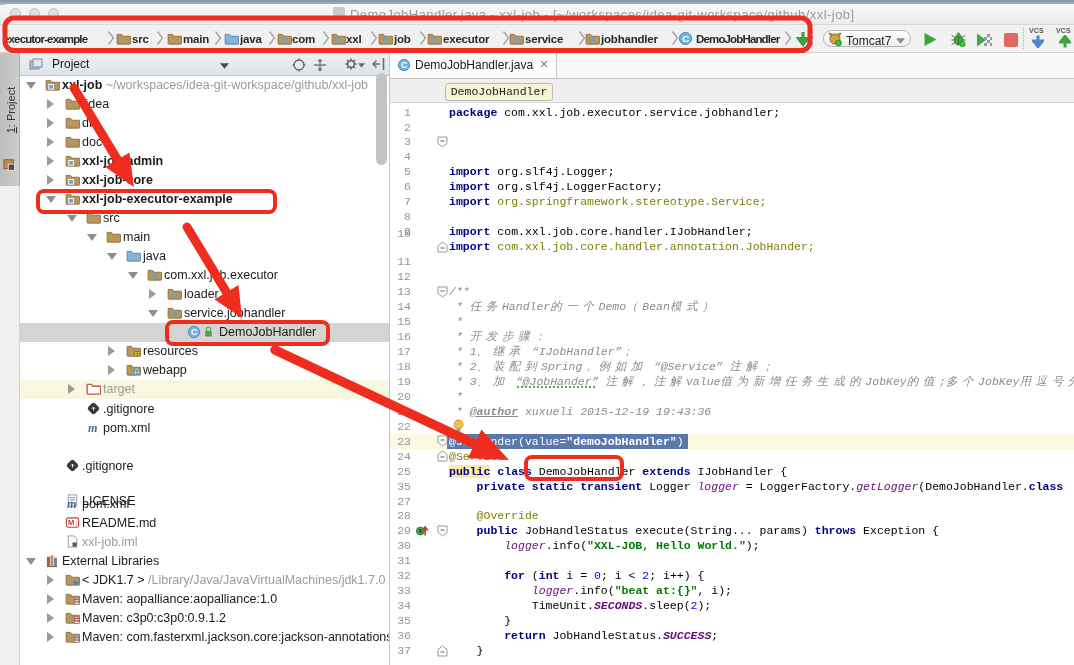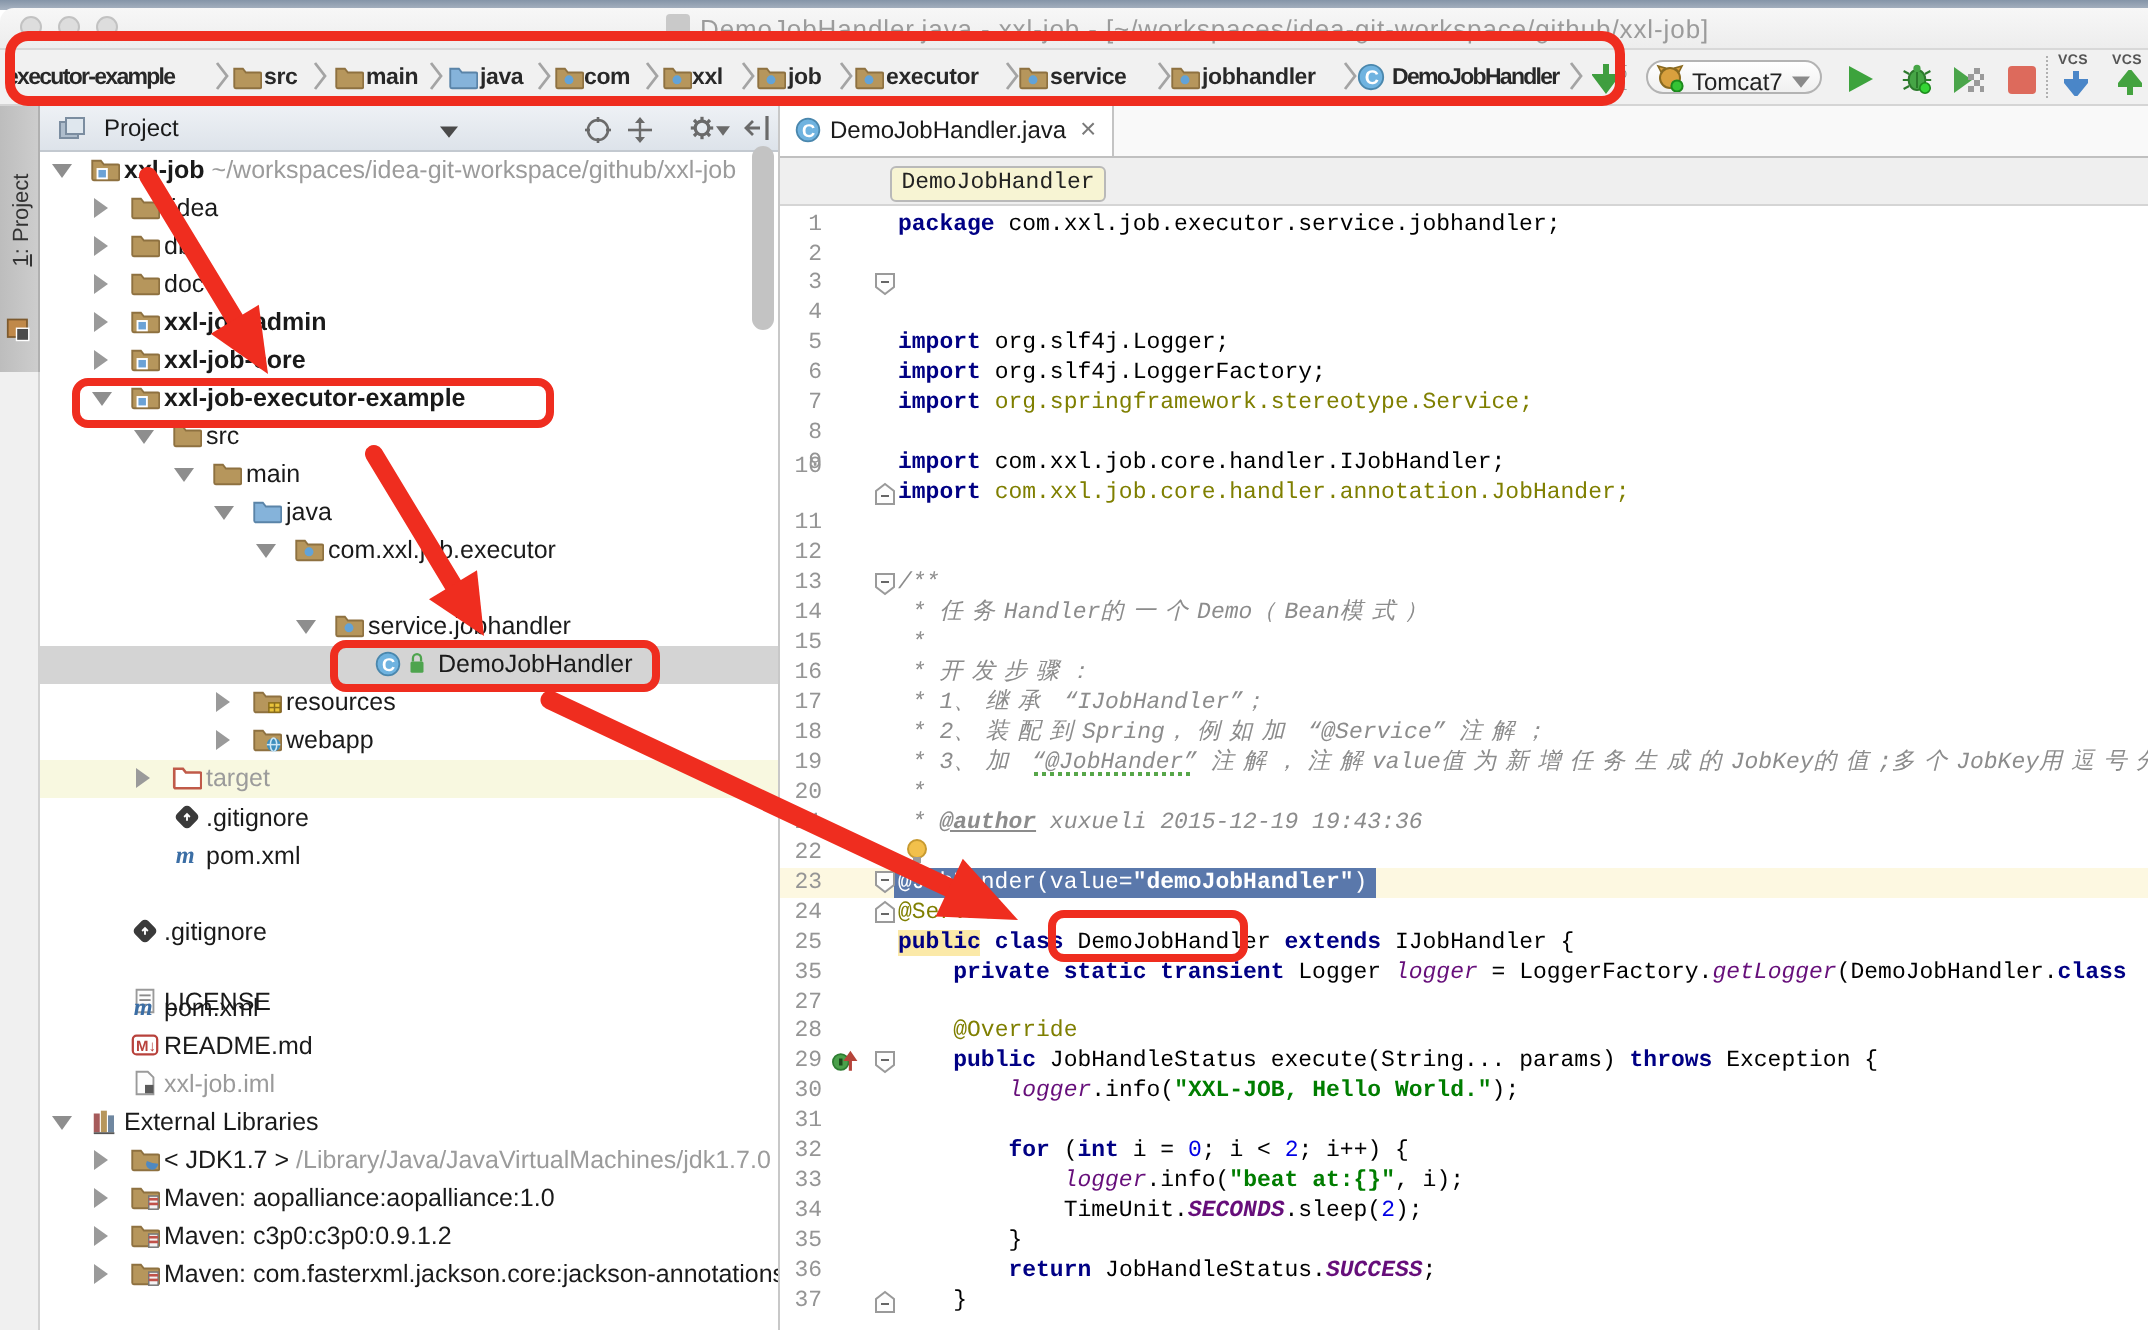--- a/index.html
+++ b/index.html
@@ -318,20 +318,28 @@
         </svg>
         <span class="tlabel" style="left:123px">java</span>
       </div>
 <div class="row" style="top:190px;">
         <span class="tarrow tdown" style="left:108px"></span>
         <svg class="abs" style="left:126.5px;top:1px" width="15" height="15" viewBox="0 0 16 16">
           <path d="M1.2 3.6 h4.6 l1.6 2 h7.4 a0.8 0.8 0 0 1 0.8 0.8 v6.8 a0.8 0.8 0 0 1 -0.8 0.8 H2 a0.8 0.8 0 0 1 -0.8 -0.8 Z" fill="#b6965c" stroke="#8e7140" stroke-width="1"></path>
           <circle cx="8" cy="9.5" r="2.4" fill="#62a3d8"></circle>
         </svg>
         <span class="tlabel" style="left:144px">com.xxl.job.executor</span>
+      </div>
+<div class="row" style="top:209px;">
+        <span class="tarrow tright" style="left:129px"></span>
+        <svg class="abs" style="left:146.8px;top:1px" width="15" height="15" viewBox="0 0 16 16">
+          <path d="M1.2 3.6 h4.6 l1.6 2 h7.4 a0.8 0.8 0 0 1 0.8 0.8 v6.8 a0.8 0.8 0 0 1 -0.8 0.8 H2 a0.8 0.8 0 0 1 -0.8 -0.8 Z" fill="#b6965c" stroke="#8e7140" stroke-width="1"></path>
+          <circle cx="8" cy="9.5" r="2.4" fill="#62a3d8"></circle>
+        </svg>
+        <span class="tlabel" style="left:164px">loader</span>
       </div>
 <div class="row" style="top:228px;">
         <span class="tarrow tdown" style="left:128px"></span>
         <svg class="abs" style="left:146.8px;top:1px" width="15" height="15" viewBox="0 0 16 16">
           <path d="M1.2 3.6 h4.6 l1.6 2 h7.4 a0.8 0.8 0 0 1 0.8 0.8 v6.8 a0.8 0.8 0 0 1 -0.8 0.8 H2 a0.8 0.8 0 0 1 -0.8 -0.8 Z" fill="#b6965c" stroke="#8e7140" stroke-width="1"></path>
           <circle cx="8" cy="9.5" r="2.4" fill="#62a3d8"></circle>
         </svg>
         <span class="tlabel" style="left:164px">service.jobhandler</span>
       </div>
 <div class="row" style="top:247px;background:#d4d4d4;">

